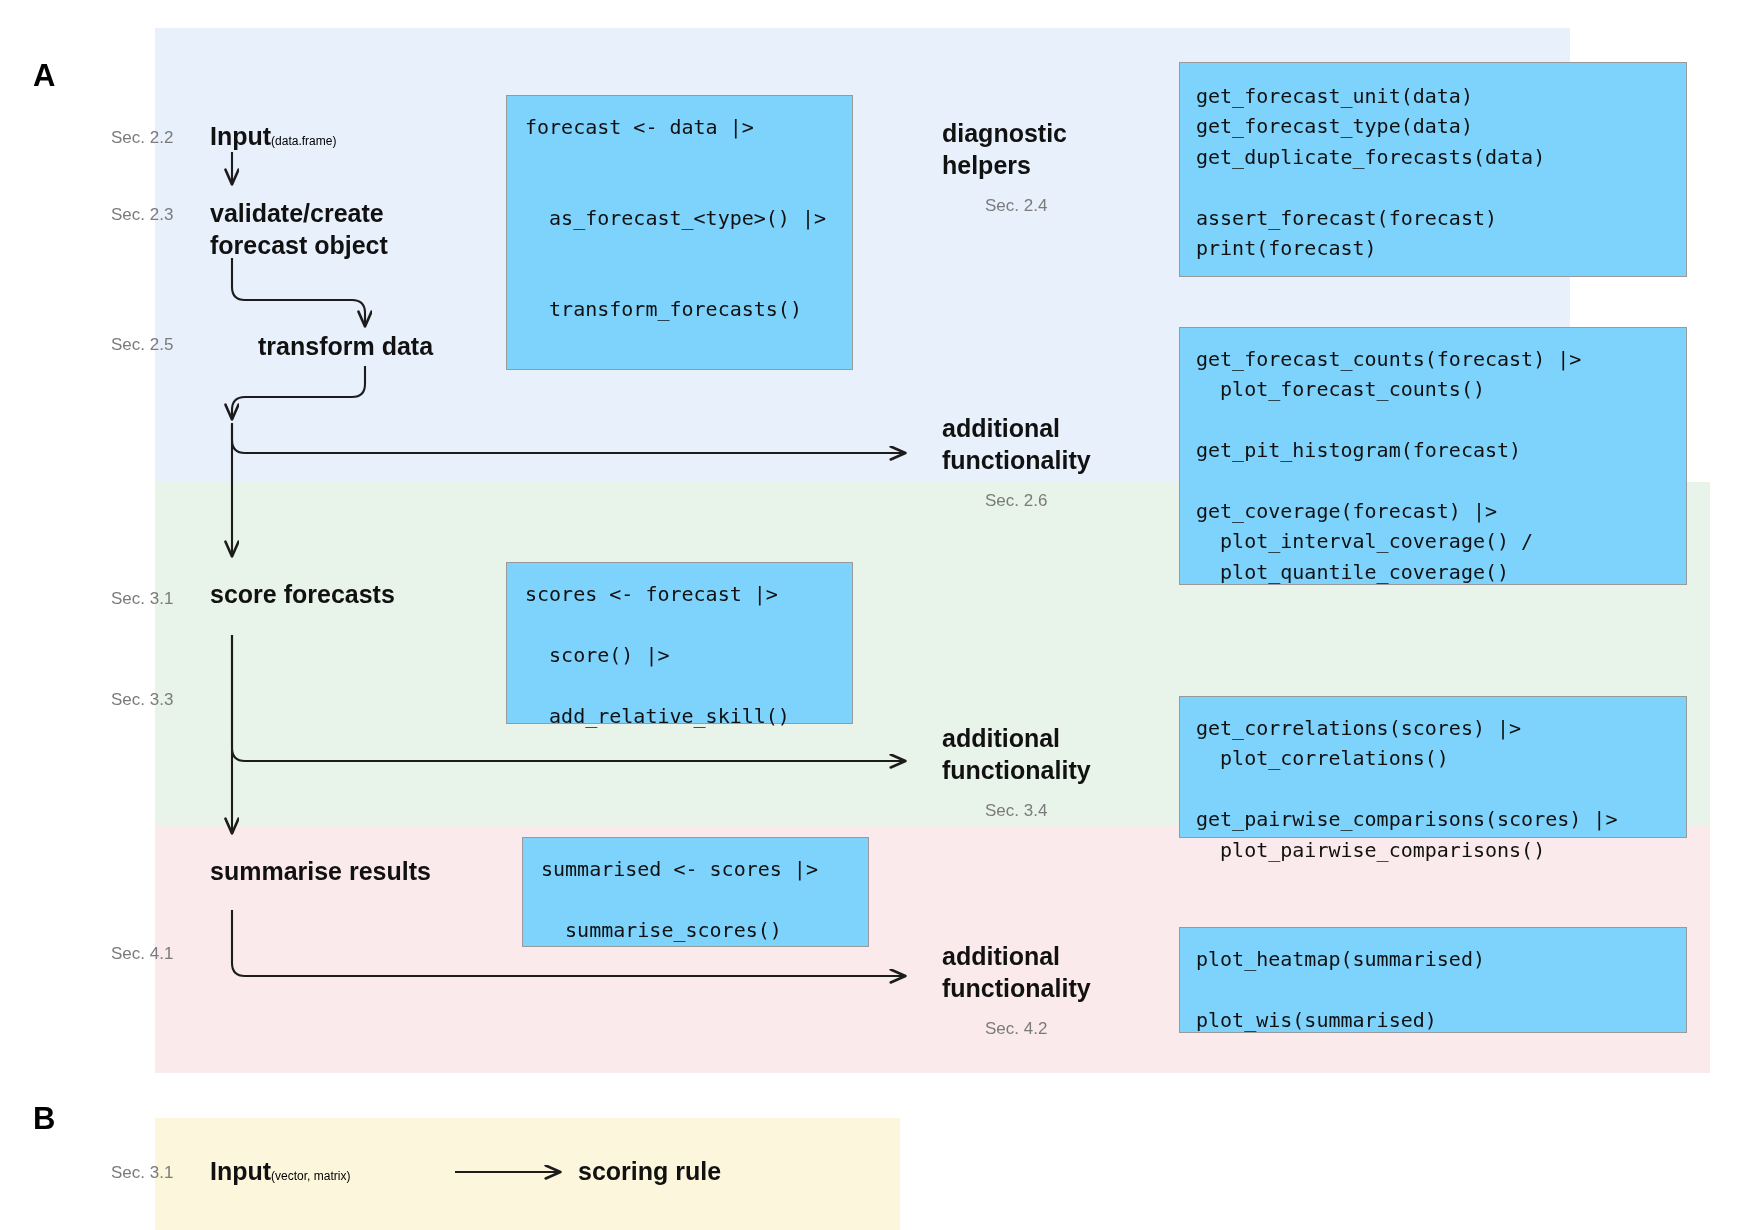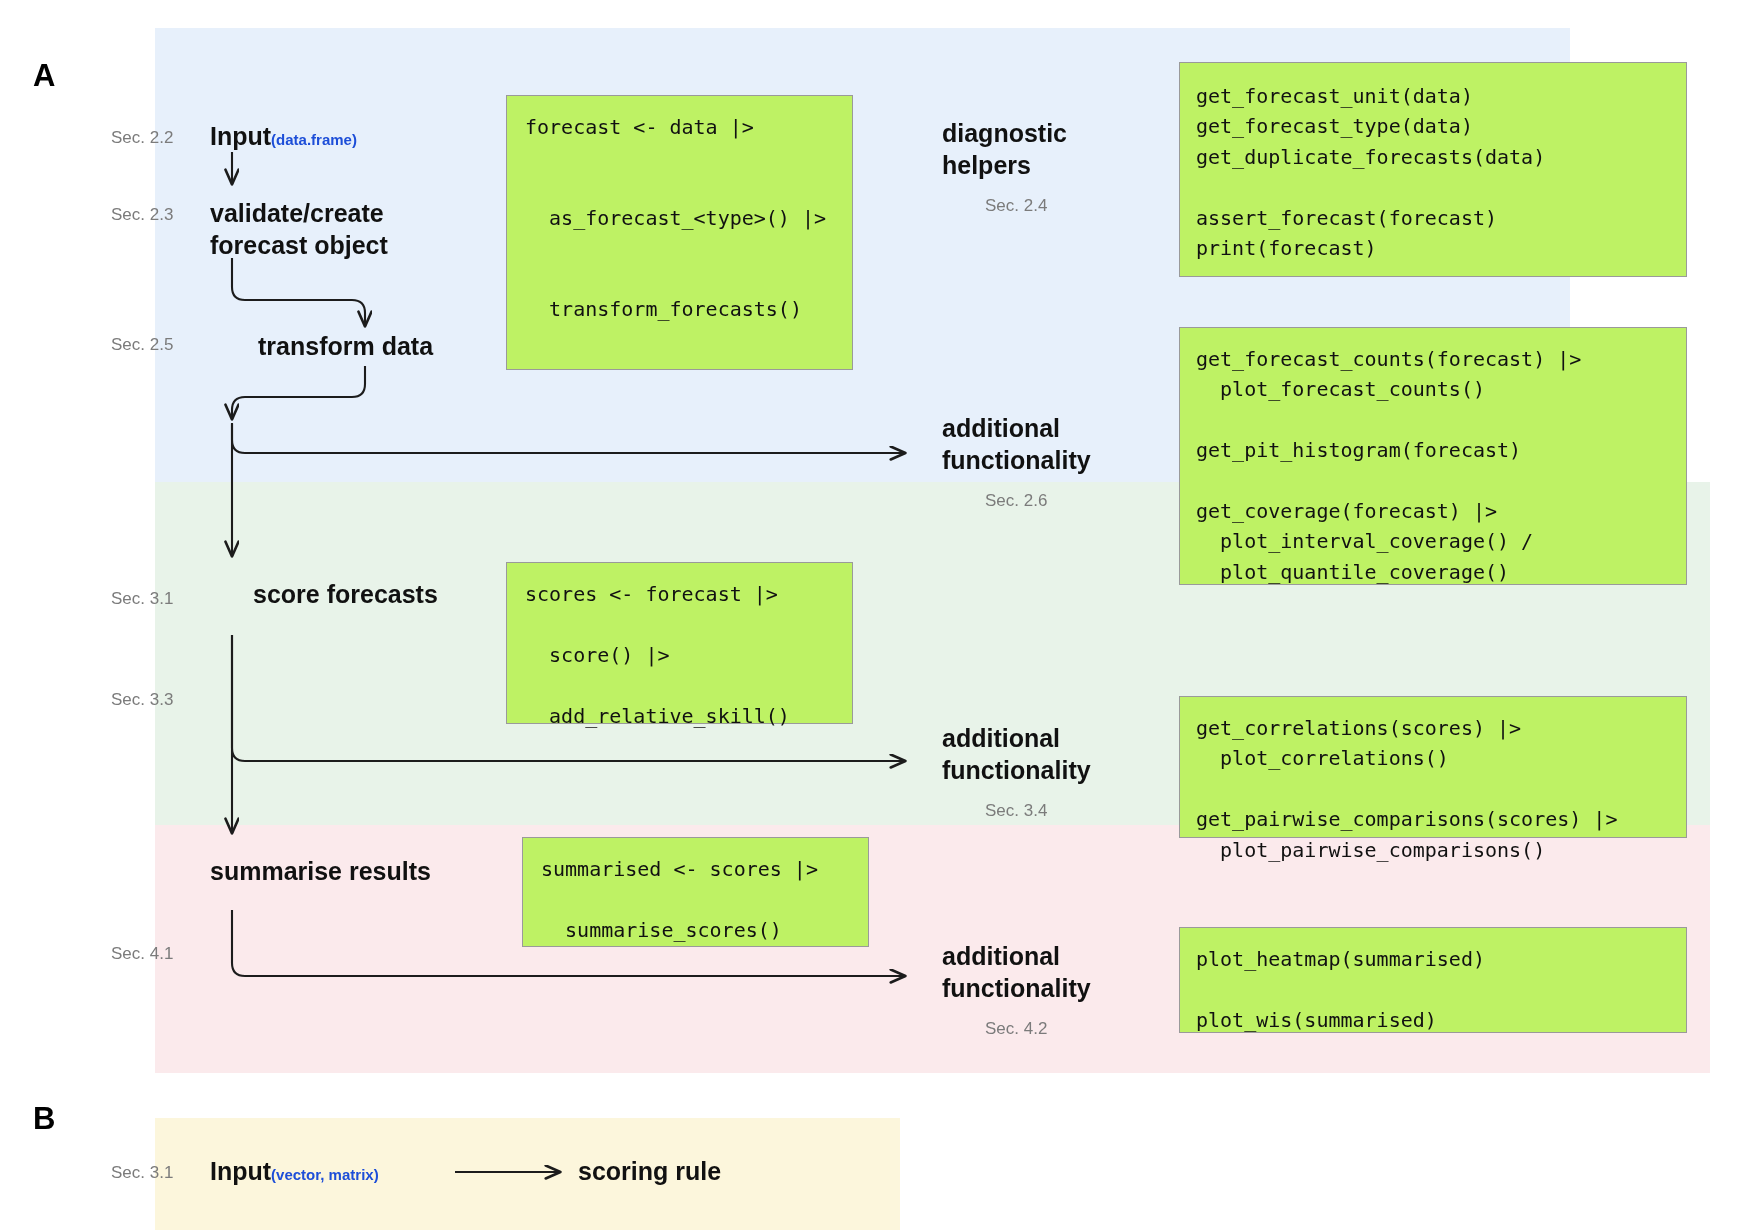--- a/index.html
+++ b/index.html
@@ -13,25 +13,25 @@
   #band-pink {left:155px; top:825px; width:1555px; height:248px; background:#fbeaec;}
   #band-cream{left:155px; top:1118px;width:745px;  height:113px; background:#fcf6dc;}
 
   .panel-letter{position:absolute;font-size:31px;font-weight:bold;color:#000;letter-spacing:0;}
   #panel-a-letter{left:33px;top:58px;}
   #panel-b-letter{left:33px;top:1101px;}
 
   .sec{position:absolute;font-size:17px;color:#7b7b7b;white-space:nowrap;margin-left:43px;}
 
   .node{position:absolute;font-size:25px;font-weight:bold;color:#111;line-height:1.28;white-space:pre;}
-  .node .sub{font-size:15px;font-weight:bold;color:#1d4ed8;}
+  .node .sub{font-size:12px;font-weight:normal;color:#000000;}
 
   .rlabel{position:absolute;font-size:25px;font-weight:bold;color:#111;line-height:1.28;white-space:pre;}
 
-  .codebox{position:absolute;background:#bef264;border:1px solid #9a9a9a;
+  .codebox{position:absolute;background:#7dd3fc;border:1px solid #9a9a9a;
            box-sizing:border-box;
            font-family:"DejaVu Sans Mono","Liberation Mono",monospace;
            font-size:20px;line-height:1.52;color:#111;
            white-space:pre;}
 
   svg.arrows{position:absolute;left:0;top:0;width:1742px;height:1230px;
              pointer-events:none;overflow:visible;}
 </style>
 </head>
 <body>
@@ -52,21 +52,21 @@
 <div class="sec" style="left:68px;top:944px;">Sec. 4.1</div>
 <div class="sec" style="left:68px;top:1163px;">Sec. 3.1</div>
 
 <div class="node" style="left:210px;top:120px;"><span>Input</span><span class="sub">(data.frame)</span></div>
 
 <div class="node" style="left:210px;top:197px;">validate/create
 forecast object</div>
 
 <div class="node" style="left:258px;top:330px;">transform data</div>
 
-<div class="node" style="left:210px;top:578px;margin-left:43px;">score forecasts</div>
+<div class="node" style="left:210px;top:578px;">score forecasts</div>
 
 <div class="node" style="left:210px;top:855px;">summarise results</div>
 
 <div class="rlabel" style="left:942px;top:117px;">diagnostic
 helpers</div>
 <div class="sec" style="left:942px;top:196px;">Sec. 2.4</div>
 
 <div class="rlabel" style="left:942px;top:412px;">additional
 functionality</div>
 <div class="sec" style="left:942px;top:491px;">Sec. 2.6</div>

